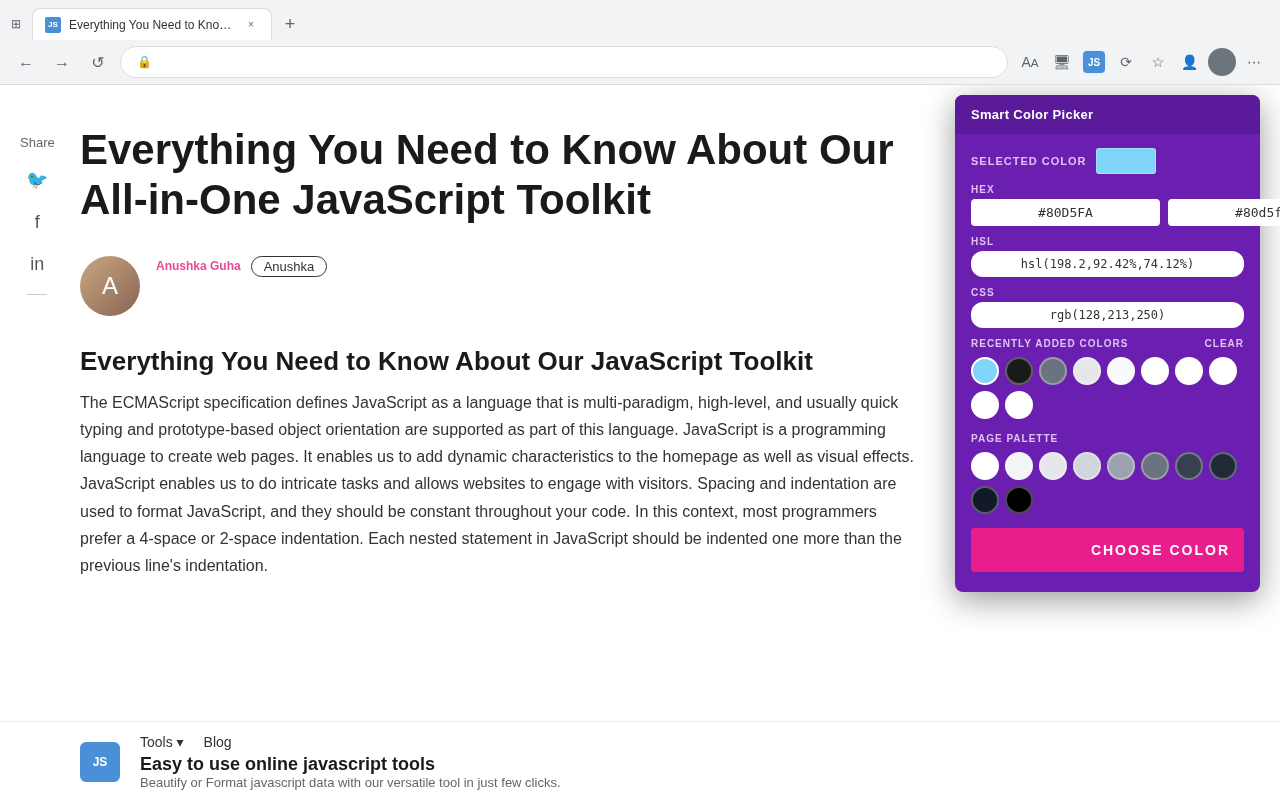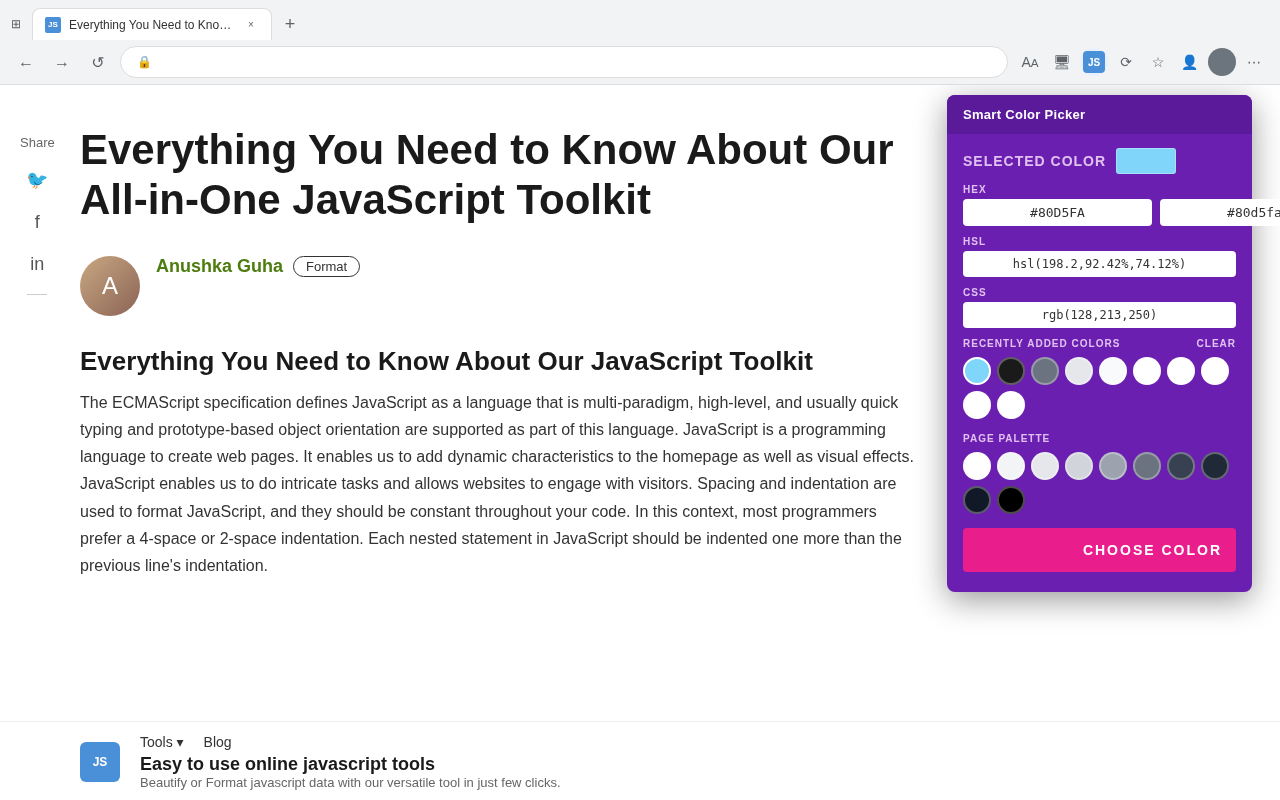--- a/index.html
+++ b/index.html
@@ -86,21 +86,21 @@
     .author-avatar {
       width: 60px; height: 60px; border-radius: 50%; background: #c8a882; overflow: hidden;
       flex-shrink: 0;
     }
     .author-avatar-inner {
       width: 100%; height: 100%; background: linear-gradient(135deg, #c8a882, #8b6355);
       display: flex; align-items: center; justify-content: center; font-size: 24px; color: white;
     }
     .author-info { flex: 1; }
     .author-name-row { display: flex; align-items: center; gap: 10px; margin-bottom: 6px; }
-    .author-name { font-size: 18px; font-weight: 600; color: #4d7c0f; }
+    .author-name { font-size: 12px; font-weight: 600; color: #ec4899; }
     .follow-btn {
       border: 1.5px solid #333; border-radius: 20px; padding: 2px 12px;
       font-size: 13px; cursor: pointer; background: white; color: #333;
     }
     .author-bio { font-size: 13px; color: #666; line-height: 1.4; max-width: 400px; }
 
     .section-heading {
       font-size: 26px; font-weight: 700; color: #1a1a1a; margin-bottom: 12px;
     }
     .article-body {
@@ -131,51 +131,51 @@
       width: 40px; height: 40px; background: #4a90d9; border-radius: 6px;
       display: flex; align-items: center; justify-content: center; font-size: 12px; color: white; font-weight: bold;
     }
     .bottom-nav { display: flex; gap: 20px; font-size: 14px; color: #333; align-items: center; }
     .bottom-nav span { cursor: pointer; }
     .bottom-title { font-size: 18px; font-weight: 700; color: #1a1a1a; margin-top: 4px; }
     .bottom-subtitle { font-size: 13px; color: #666; }
 
     
     .color-picker-panel {
-      position: absolute; top: 10px; right: 28px;
+      position: absolute; top: 10px; right: 20px;
       width: 305px; background: #6b1fb1; border-radius: 8px;
       padding: 0 0 20px 0; box-shadow: 0 8px 32px rgba(0,0,0,0.4);
       z-index: 100;
     }
     .picker-header {
       background: #5a1a9a; padding: 12px 16px; border-radius: 8px 8px 0 0;
       font-size: 13px; font-weight: 600; color: white; letter-spacing: 0.3px;
     }
     .picker-body { padding: 14px 16px 0; }
 
     .picker-row { display: flex; align-items: center; gap: 10px; margin-bottom: 10px; }
     .picker-label {
-      font-size: 14px; font-weight: 700; color: #e0c0f0; letter-spacing: 1px;
+      font-size: 11px; font-weight: 700; color: #e0c0f0; letter-spacing: 1px;
       min-width: 40px;
     }
     .selected-color-swatch {
       width: 60px; height: 26px; background: #80d5fa; border-radius: 3px;
       border: 1px solid rgba(255,255,255,0.3);
     }
 
     .hex-row { display: flex; gap: 8px; margin-bottom: 10px; }
     .hex-label { font-size: 10px; font-weight: 700; color: #e0c0f0; letter-spacing: 1px; margin-bottom: 4px; }
     .hex-input {
       flex: 1; background: white; border-radius: 4px; padding: 6px 10px;
       font-size: 13px; color: #333; font-family: monospace; text-align: center;
       border: none;
     }
 
     .full-input {
-      width: 100%; background: white; border-radius: 4px; padding: 6px 10px;
+      width: 100%; background: white; border-radius: 12px; padding: 6px 10px;
       font-size: 12px; color: #333; font-family: monospace; text-align: center;
       border: none; margin-bottom: 10px;
     }
 
     .section-row {
       display: flex; align-items: center; justify-content: space-between; margin-bottom: 8px;
     }
     .section-title {
       font-size: 10px; font-weight: 700; color: #e0c0f0; letter-spacing: 1px;
     }
@@ -263,21 +263,21 @@
   <div class="article-container">
     <h1 class="article-title">Everything You Need to Know About Our All-in-One JavaScript Toolkit</h1>
 
     <div class="author-section">
       <div class="author-avatar">
         <div class="author-avatar-inner">A</div>
       </div>
       <div class="author-info">
         <div class="author-name-row">
           <span class="author-name">Anushka Guha</span>
-          <button class="follow-btn">Format</button>
+          <button class="follow-btn">Anushka</button>
         </div>
       </div>
     </div>
 
     <h2 class="section-heading">Everything You Need to Know About Our JavaScript Toolkit</h2>
     <p class="article-body">The ECMAScript specification defines JavaScript as a language that is multi-paradigm, high-level, and usually quick typing and prototype-based object orientation are supported as part of this language. JavaScript is a programming language to create web pages. It enables us to add dynamic characteristics to the homepage as well as visual effects. JavaScript enables us to do intricate tasks and allows websites to engage with visitors. Spacing and indentation are used to format JavaScript, and they should be constant throughout your code. In this context, most programmers prefer a 4-space or 2-space indentation. Each nested statement in JavaScript should be indented one more than the previous line's indentation.</p>
   </div>
 
   <div class="bottom-section">
     <div class="bottom-logo">JS</div>

